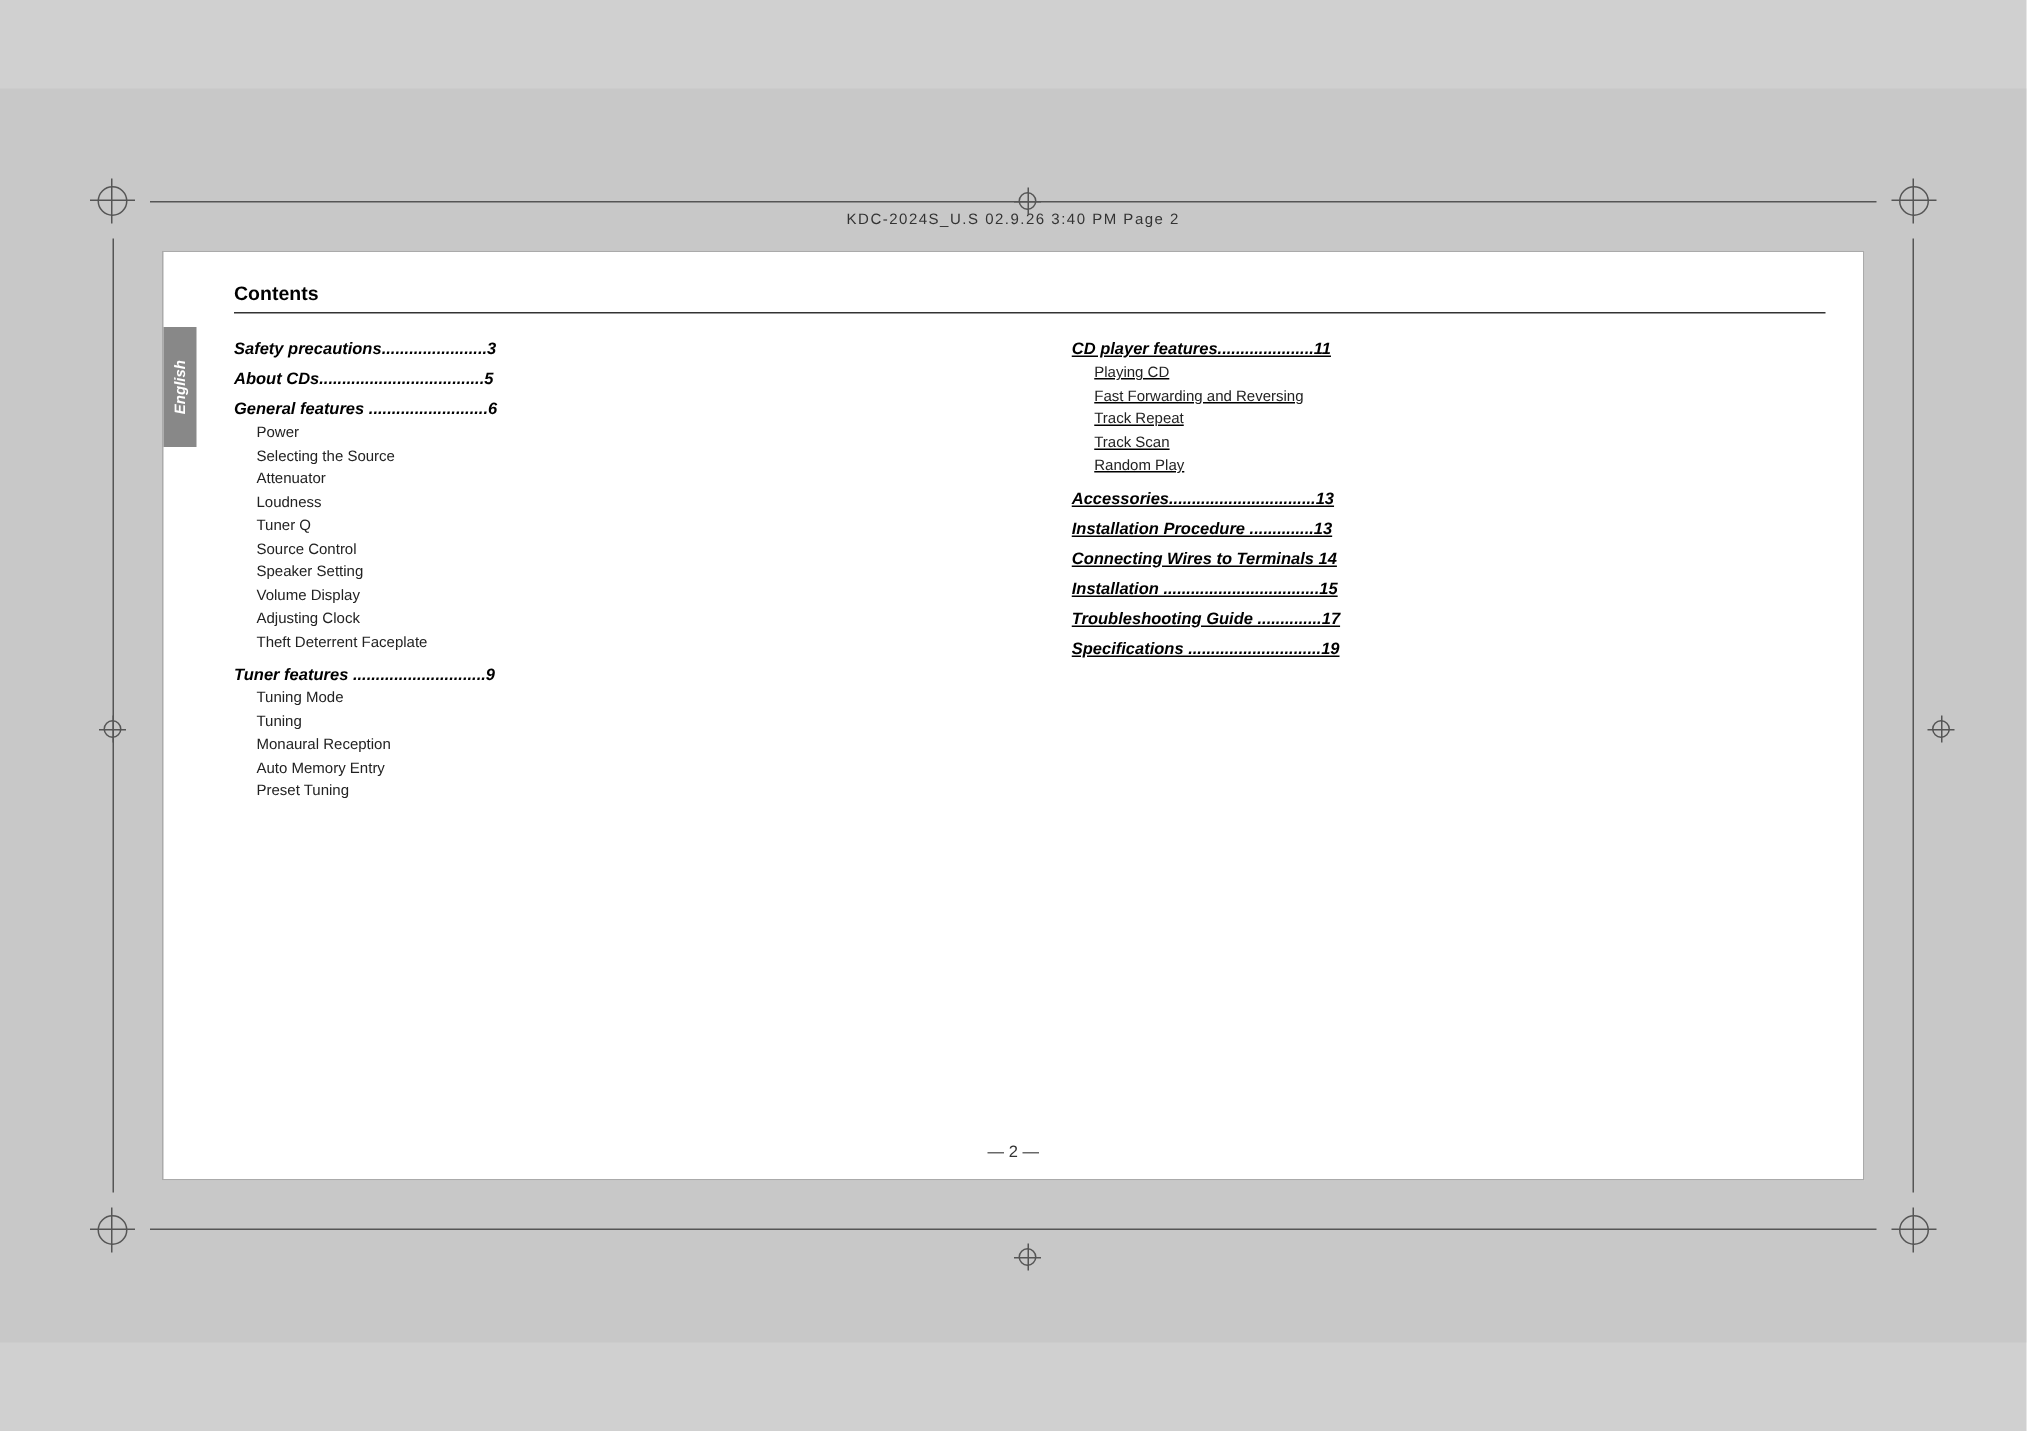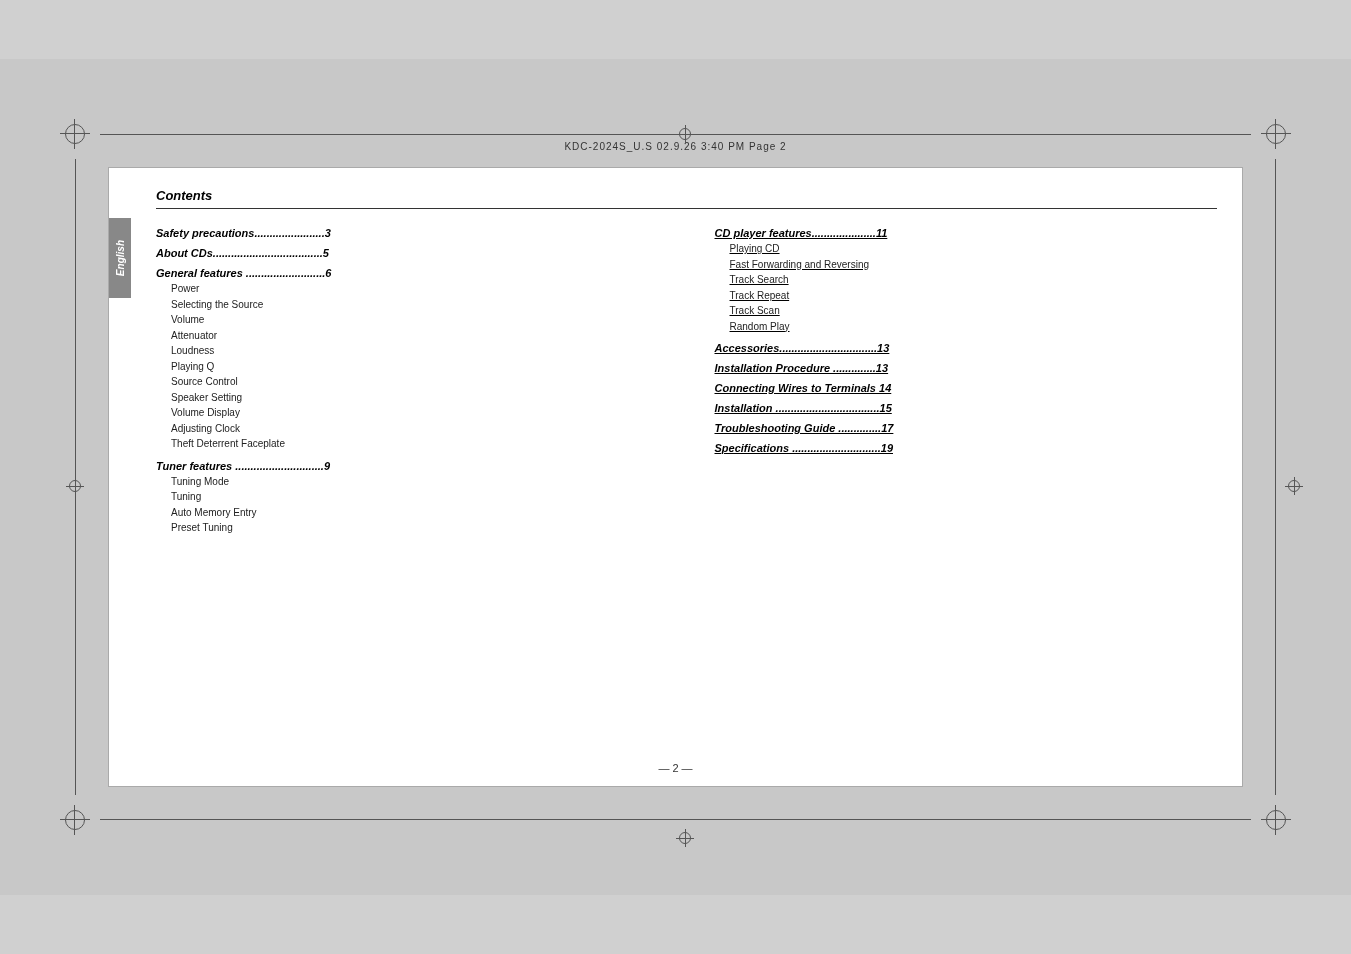--- a/index.html
+++ b/index.html
@@ -148,21 +148,20 @@
     }
 
     
     .content-inner {
       margin-left: 22px;
       padding: 20px 25px;
     }
 
     .contents-title {
       font-size: 13px;
-      font-style: italic;
       font-weight: bold;
       margin-bottom: 10px;
       border-bottom: 1px solid #333;
       padding-bottom: 5px;
     }
 
     .two-col {
       display: flex;
       gap: 56px;
     }
@@ -247,41 +246,40 @@
       <div class="contents-title">Contents</div>
 
       <div class="two-col">
 
         <div class="col-left">
           <div class="toc-section-heading">Safety precautions.......................3</div>
           <div class="toc-section-heading">About CDs....................................5</div>
           <div class="toc-section-heading">General features ..........................6</div>
           <div class="toc-item">Power</div>
           <div class="toc-item">Selecting the Source</div>
-          <div class="toc-item">Volume</div>
           <div class="toc-item">Attenuator</div>
           <div class="toc-item">Loudness</div>
-          <div class="toc-item">Playing Q</div>
+          <div class="toc-item">Tuner Q</div>
           <div class="toc-item">Source Control</div>
           <div class="toc-item">Speaker Setting</div>
           <div class="toc-item">Volume Display</div>
           <div class="toc-item">Adjusting Clock</div>
           <div class="toc-item">Theft Deterrent Faceplate</div>
           <div class="toc-section-heading">Tuner features .............................9</div>
           <div class="toc-item">Tuning Mode</div>
           <div class="toc-item">Tuning</div>
+          <div class="toc-item">Monaural Reception</div>
           <div class="toc-item">Auto Memory Entry</div>
           <div class="toc-item">Preset Tuning</div>
         </div>
 
         <div class="col-right">
           <div class="toc-section-heading">CD player features.....................11</div>
           <div class="toc-item">Playing CD</div>
           <div class="toc-item">Fast Forwarding and Reversing</div>
-          <div class="toc-item">Track Search</div>
           <div class="toc-item">Track Repeat</div>
           <div class="toc-item">Track Scan</div>
           <div class="toc-item">Random Play</div>
           <div class="toc-section-heading">Accessories................................13</div>
           <div class="toc-section-heading">Installation Procedure ..............13</div>
           <div class="toc-section-heading">Connecting Wires to Terminals 14</div>
           <div class="toc-section-heading">Installation ..................................15</div>
           <div class="toc-section-heading">Troubleshooting Guide ..............17</div>
           <div class="toc-section-heading">Specifications .............................19</div>
         </div>

